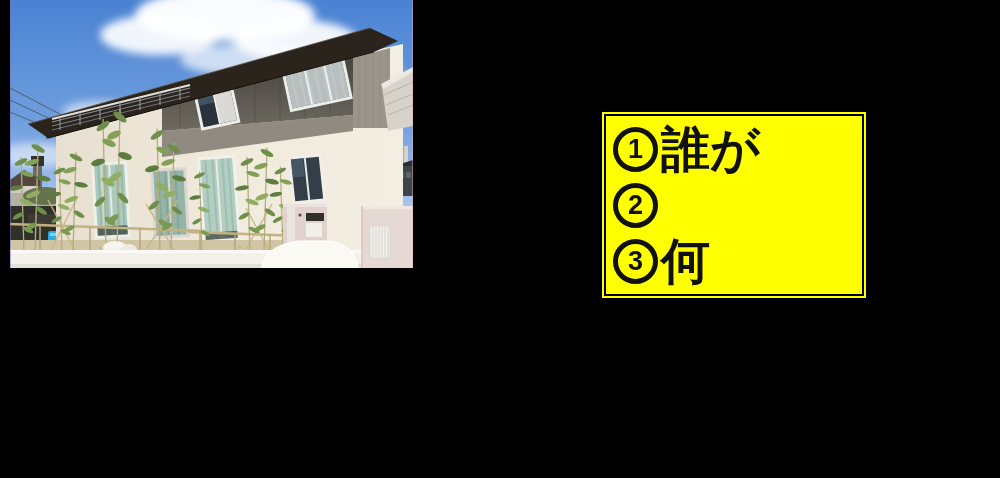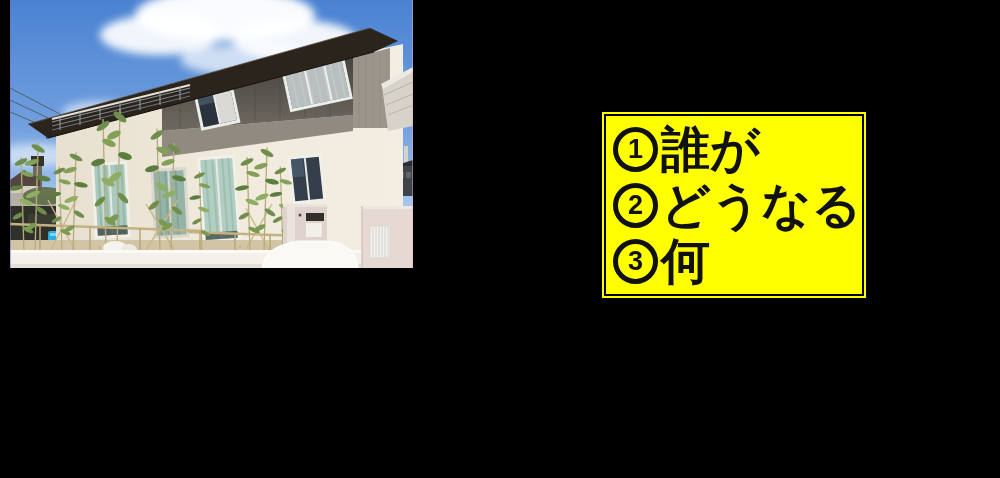--- a/index.html
+++ b/index.html
@@ -324,21 +324,20 @@
     </svg>
   </div>
 
   <div class="note" style="background: rgb(255, 255, 0); border-color: rgb(0, 0, 0); outline-color: rgb(255, 255, 0); color: rgb(17, 17, 17);">
     <div class="note-line">
       <span class="circ">1</span>
       <span class="lbl">誰が</span>
     </div>
     <div class="note-line">
       <span class="circ">2</span>
-      <span class="lbl">どうなる</span>
     </div>
     <div class="note-line">
       <span class="circ">3</span>
       <span class="lbl">何</span>
     </div>
   </div>
 
 </div>
 
 </body></html>

